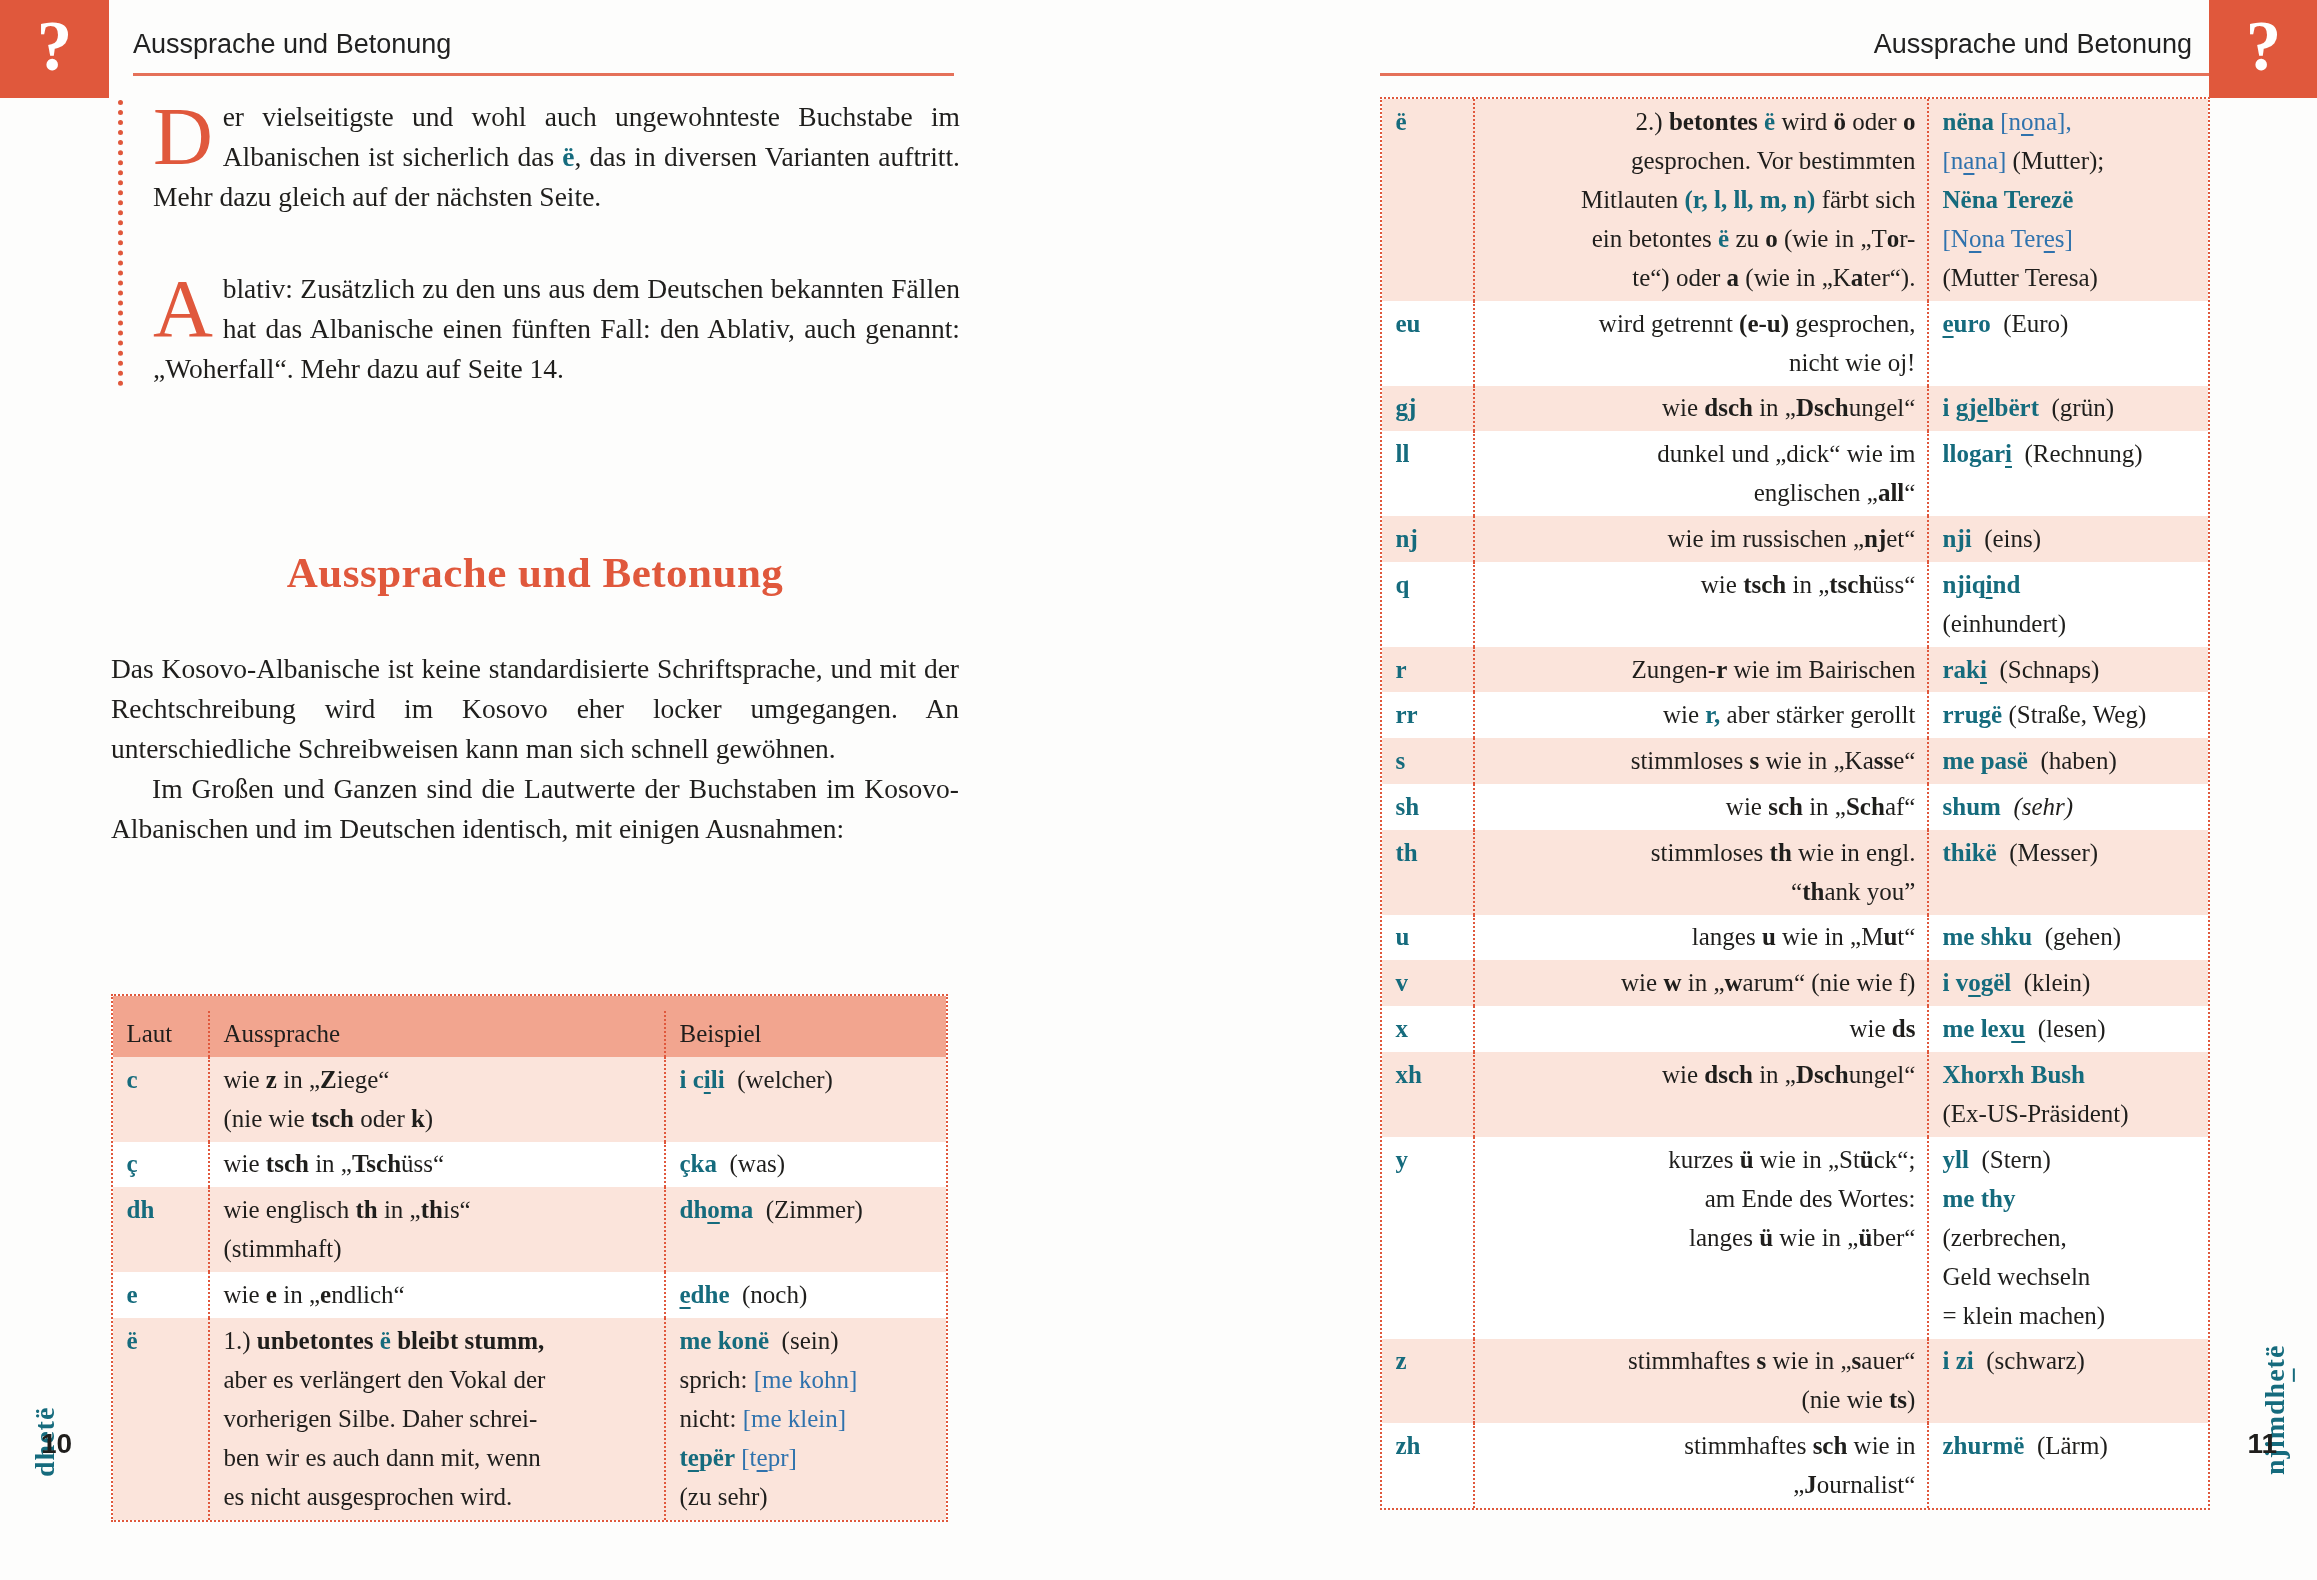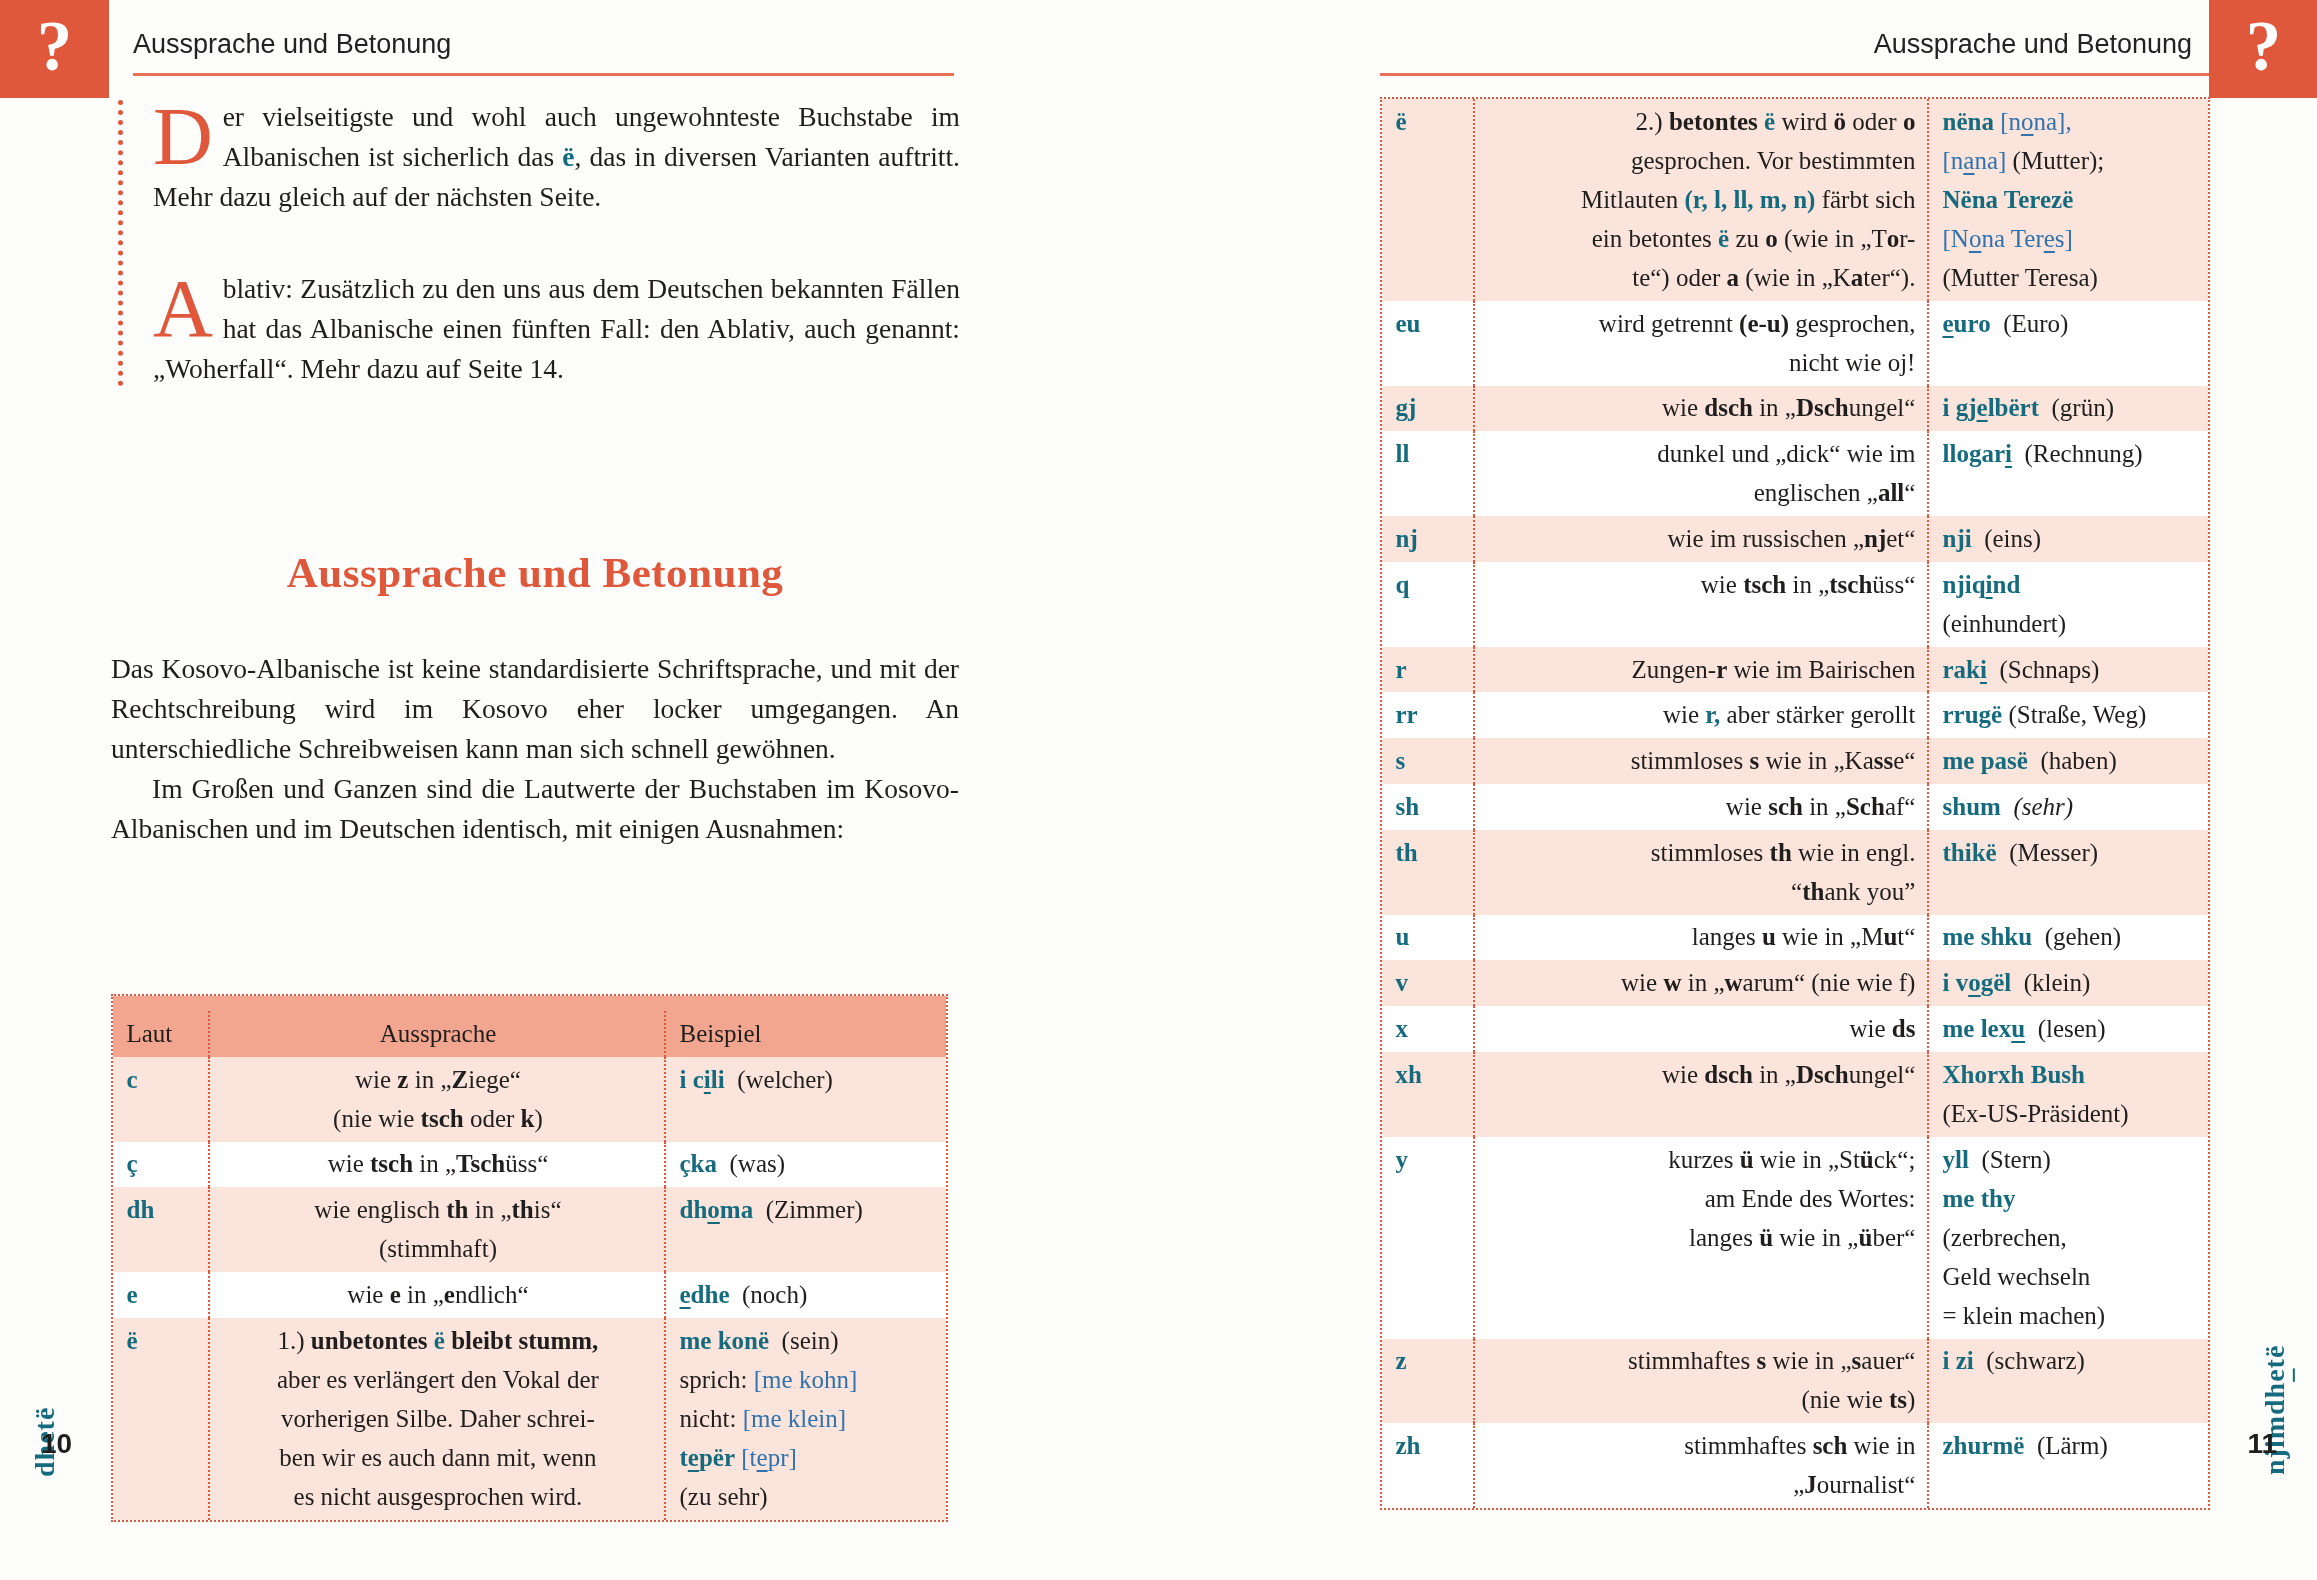--- a/index.html
+++ b/index.html
@@ -76,21 +76,21 @@
   }
   .left-table{ left:111px; top:994px; width:837px; }
   .right-table{ left:221px; top:97px; width:830px; }
   .trow{ display:flex; align-items:stretch; }
   .trow.tint{ background:var(--row-tint); }
   .trow.thead{ background:var(--header-row); }
   .cell{ padding:2.9px 11.6px 3.9px 13.5px; }
   .cell.c0{ color:var(--teal); font-weight:bold; }
   .thead .cell{ color:var(--ink); font-weight:normal;margin-top:15px; }
   .cell.c0, .cell.c1{ border-right:2.9px dotted var(--accent); }
-  .left-table .c0{ width:97px; } .left-table .c1{ width:456px;text-align:center; } .left-table .c2{ width:279px; }
+  .left-table .c0{ width:97px; } .left-table .c1{ width:456px; } .left-table .c2{ width:279px; }
   .right-table .c0{ width:93px; } .right-table .c1{ width:454px;text-align:right; } .right-table .c2{ width:278px; }
 
   
   al, tl{ color:var(--teal); font-weight:bold; font-style:normal; }
   pr{ color:var(--pron-blue); font-weight:normal; font-style:normal; }
   u{ text-decoration-thickness:1.9px; text-underline-offset:3.9px; }
 
   
   .thumb{
     position:absolute; color:var(--teal); font-weight:bold; font-size:28px;

